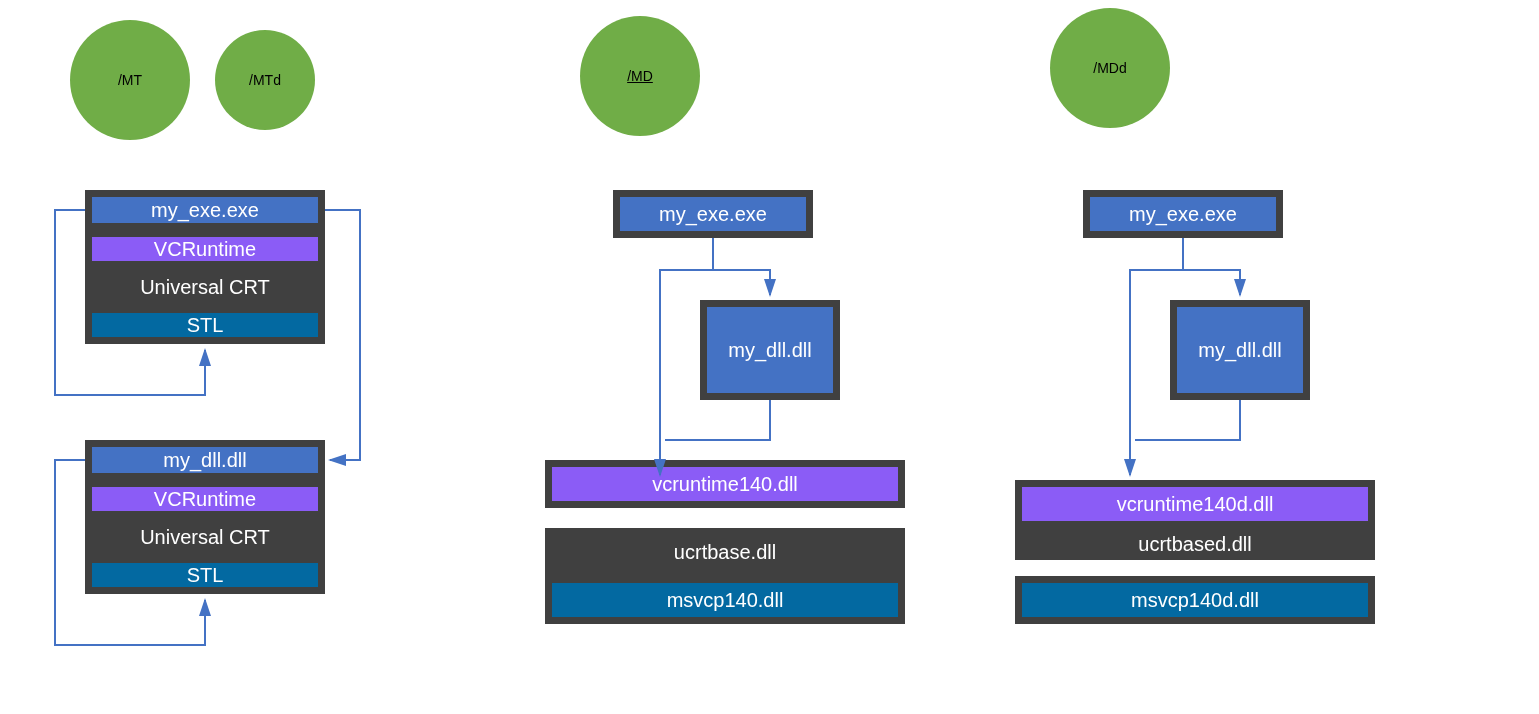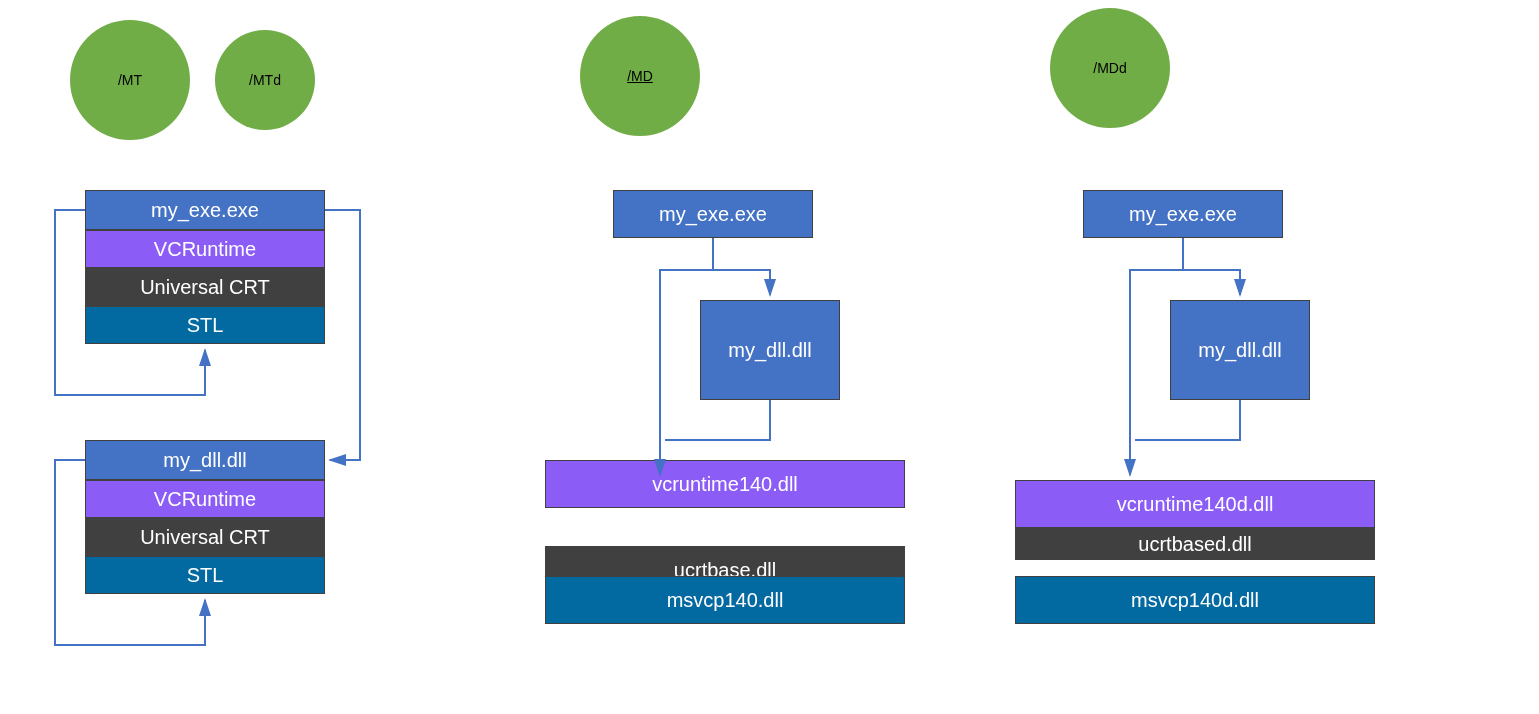--- a/index.html
+++ b/index.html
@@ -22,21 +22,21 @@
     font-size: 14px;
   }
   .box {
     position: absolute;
     color: #fff;
     text-align: center;
     display: flex;
     align-items: center;
     justify-content: center;
     font-size: 20px;
-    border: 1px solid #404040;
+    border: 7px solid #404040;
   }
   .b-blue   { background: #4472C4; }
   .b-red    { background: #8b5cf6; }
   .b-orange { background: #404040; }
   .b-yellow { background: #0369a1; }
 </style>
 </head>
 <body>
 
 <div class="circle" style="left:70px;  top:20px; width:120px; height:120px;">/MT</div>
@@ -50,21 +50,21 @@
 <div class="box b-yellow" style="left:85px; top:306px; width:240px; height:38px;">STL</div>
 
 <div class="box b-blue" style="left:85px; top:440px; width:240px; height:40px;">my_dll.dll</div>
 <div class="box b-red" style="left:85px; top:480px; width:240px; height:38px;">VCRuntime</div>
 <div class="box b-orange" style="left:85px; top:518px; width:240px; height:38px;">Universal CRT</div>
 <div class="box b-yellow" style="left:85px; top:556px; width:240px; height:38px;">STL</div>
 
 <div class="box b-blue" style="left:613px; top:190px; width:200px; height:48px;">my_exe.exe</div>
 <div class="box b-blue" style="left:700px; top:300px; width:140px; height:100px;">my_dll.dll</div>
 <div class="box b-red" style="left:545px; top:460px; width:360px; height:48px;">vcruntime140.dll</div>
-<div class="box b-orange" style="left:545px; top:528px; width:360px; height:48px;margin-top:18px;">ucrtbase.dll</div>
+<div class="box b-orange" style="left:545px; top:528px; width:360px; height:48px;">ucrtbase.dll</div>
 <div class="box b-yellow" style="left:545px; top:576px; width:360px; height:48px;">msvcp140.dll</div>
 
 <div class="box b-blue" style="left:1083px; top:190px; width:200px; height:48px;">my_exe.exe</div>
 <div class="box b-blue" style="left:1170px; top:300px; width:140px; height:100px;">my_dll.dll</div>
 <div class="box b-red" style="left:1015px; top:480px; width:360px; height:48px;">vcruntime140d.dll</div>
 <div class="box b-orange" style="left:1015px; top:528px; width:360px; height:32px;">ucrtbased.dll</div>
 <div class="box b-yellow" style="left:1015px; top:576px; width:360px; height:48px;">msvcp140d.dll</div>
 
 <svg width="1539" height="714" style="position:absolute; left:0; top:0; pointer-events:none;">
   <defs>

